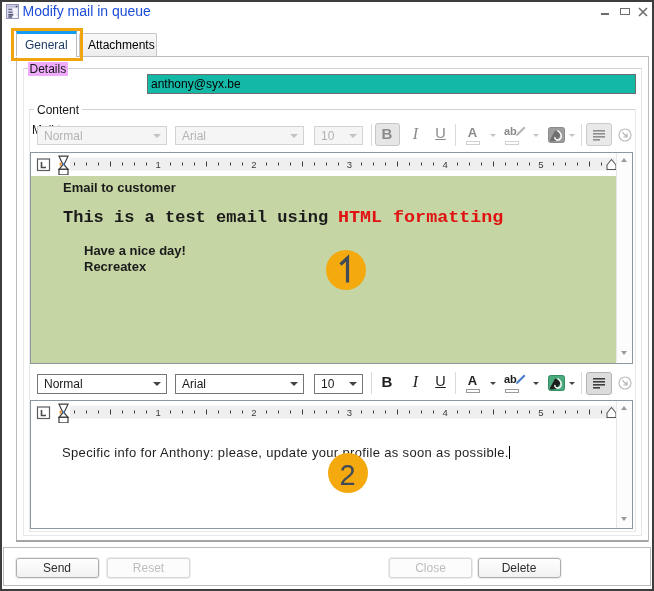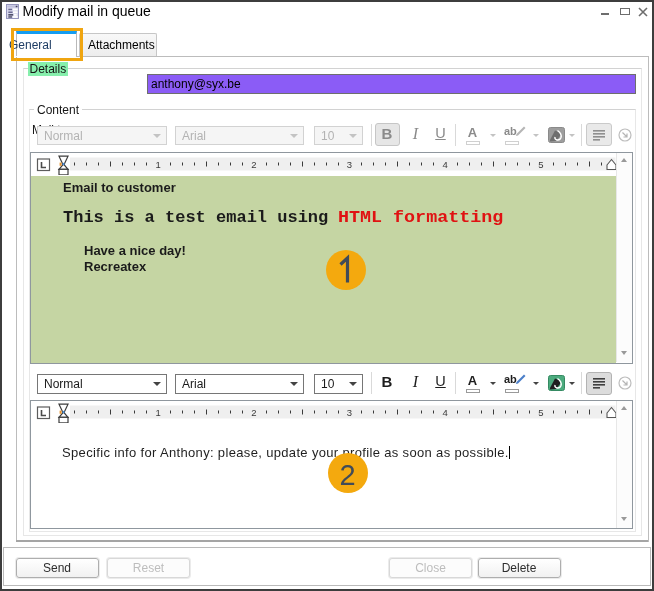--- a/index.html
+++ b/index.html
@@ -18,41 +18,41 @@
   <rect x="10.5" y="1.8" width="1.8" height="1.6" fill="#41415f"></rect>
   <rect x="2.5" y="5" width="4" height="1.6" fill="#6a6a92"></rect>
   <rect x="7.5" y="4.8" width="5" height="2" fill="#fff"></rect>
   <rect x="2.5" y="8" width="4.6" height="1.6" fill="#6a6a92"></rect>
   <rect x="7.5" y="7.8" width="5" height="2" fill="#fff"></rect>
   <rect x="2.5" y="10.8" width="5.2" height="1.6" fill="#43435f"></rect>
   <rect x="8.5" y="10.6" width="3" height="2" fill="#fff"></rect>
   <rect x="2.5" y="13.2" width="4" height="1.4" fill="#43435f"></rect>
   <rect x="7.5" y="13" width="5" height="1.8" fill="#fff"></rect>
 </svg>
-<div class="abs" style="left:22.5px;top:3px;font-size:14px;color:#000000;">Modify mail in queue</div>
+<div class="abs" style="left:22.5px;top:3px;font-size:14px;color:#1d4ed8;">Modify mail in queue</div>
 
 <div class="abs" style="left:601px;top:12.5px;width:8px;height:2px;background:#6d6d6d;"></div>
 <div class="abs" style="left:620px;top:8px;width:9.5px;height:7px;border:1.5px solid #6d6d6d;"></div>
 <svg class="abs" style="left:638px;top:7px" width="10" height="10" viewBox="0 0 10 10">
   <path d="M1 1 L9 9 M9 1 L1 9" stroke="#6d6d6d" stroke-width="1.6"></path>
 </svg>
 
 <div class="abs" style="left:11px;top:28px;width:71.5px;height:33px;border:3px solid #f0a510;z-index:30;"></div>
 <div class="abs" style="left:78.5px;top:32.5px;width:78px;height:24px;background:linear-gradient(#f8f8f8,#ececec);border:1px solid #c6c6c6;border-bottom:none;border-radius:2px 2px 0 0;"></div>
 <div class="abs" style="left:88px;top:38px;font-size:12px;color:#000000;">Attachments</div>
 <div class="abs" style="left:16px;top:31px;width:61px;height:25px;background:#fff;border:1px solid #b9b9b9;border-top:3px solid #139df2;border-bottom:none;z-index:10;"></div>
-<div class="abs" style="left:9px;top:38px;font-size:12px;color:#1e3c64;z-index:11;">General</div>
+<div class="abs" style="left:25px;top:38px;font-size:12px;color:#1e3c64;z-index:11;">General</div>
 
 <div class="abs" style="left:16px;top:55.5px;width:632.5px;height:486px;border:1px solid #bcbcbc;background:#fff;"></div>
 <div class="abs" style="left:16px;top:55.5px;width:60px;height:1.5px;background:#fff;z-index:11;"></div>
 
 <div class="abs" style="left:22.5px;top:68px;width:619.5px;height:467.5px;border:1px solid #e7e7e7;border-top:1px solid #d2d2d2;"></div>
-<div class="abs" style="left:27.5px;top:61.5px;padding:0 2px;background:#86efac;font-size:12px;color:#161616;">Details</div>
+<div class="abs" style="left:27.5px;top:61.5px;padding:0 2px;background:#f0abfc;font-size:12px;color:#161616;">Details</div>
 <div class="abs" style="left:32px;top:79px;font-size:12px;color:#161616;margin-top:44px;">Mail to</div>
-<div class="abs" style="left:147px;top:74px;width:489px;height:20px;background:#8b5cf6;border:1px solid #6e6e6e;font-size:12px;color:#000;padding-left:3px;line-height:19px;">anthony@syx.be</div>
+<div class="abs" style="left:147px;top:74px;width:489px;height:20px;background:#14b8a6;border:1px solid #6e6e6e;font-size:12px;color:#000;padding-left:3px;line-height:19px;">anthony@syx.be</div>
 
 <div class="abs" style="left:28.5px;top:109px;width:607.5px;height:422.5px;border:1px solid #e7e7e7;border-top:1px solid #d2d2d2;"></div>
 <div class="abs" style="left:34px;top:102.5px;padding:0 3px;background:#fff;font-size:12px;color:#161616;">Content</div>
 
 <div id="tb1"></div>
 
 <div class="abs" style="left:30px;top:152px;width:603px;height:211.5px;border:1px solid #8f979e;background:#fff;"></div>
 <div class="abs" style="left:31px;top:175.5px;width:584.5px;height:187px;background:#c5d5a3;"></div>
 <div id="ruler1"></div>
 

